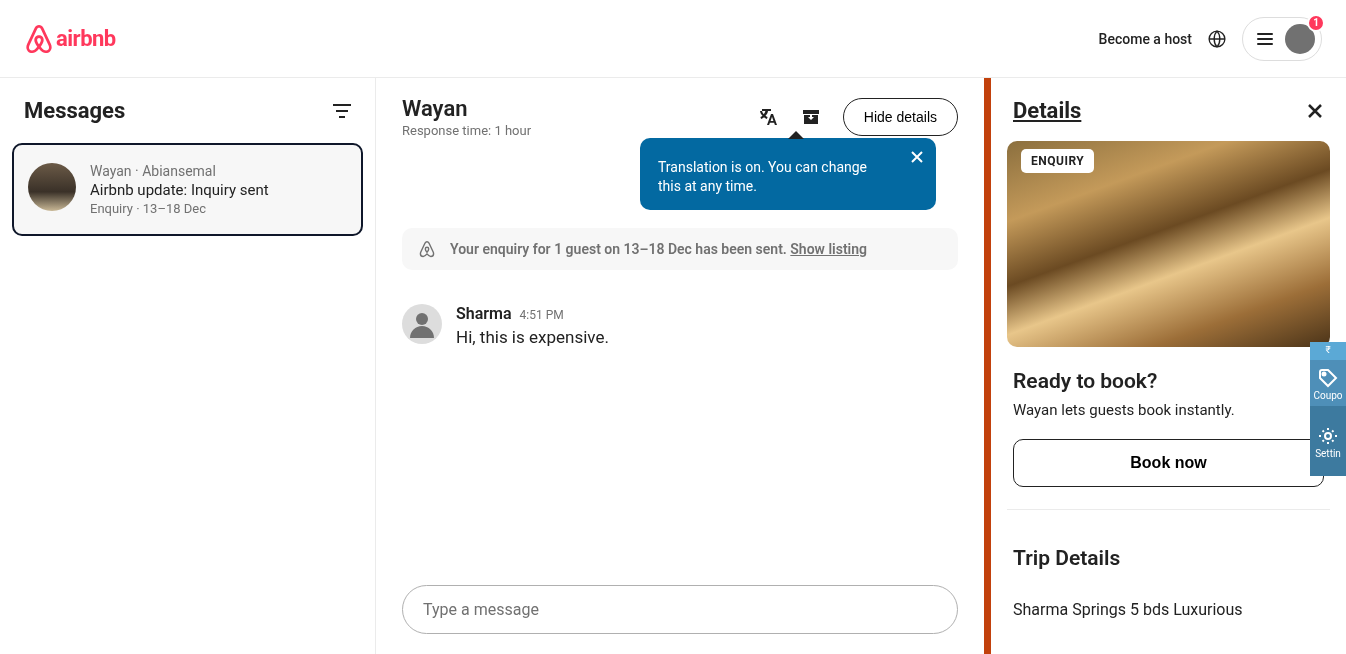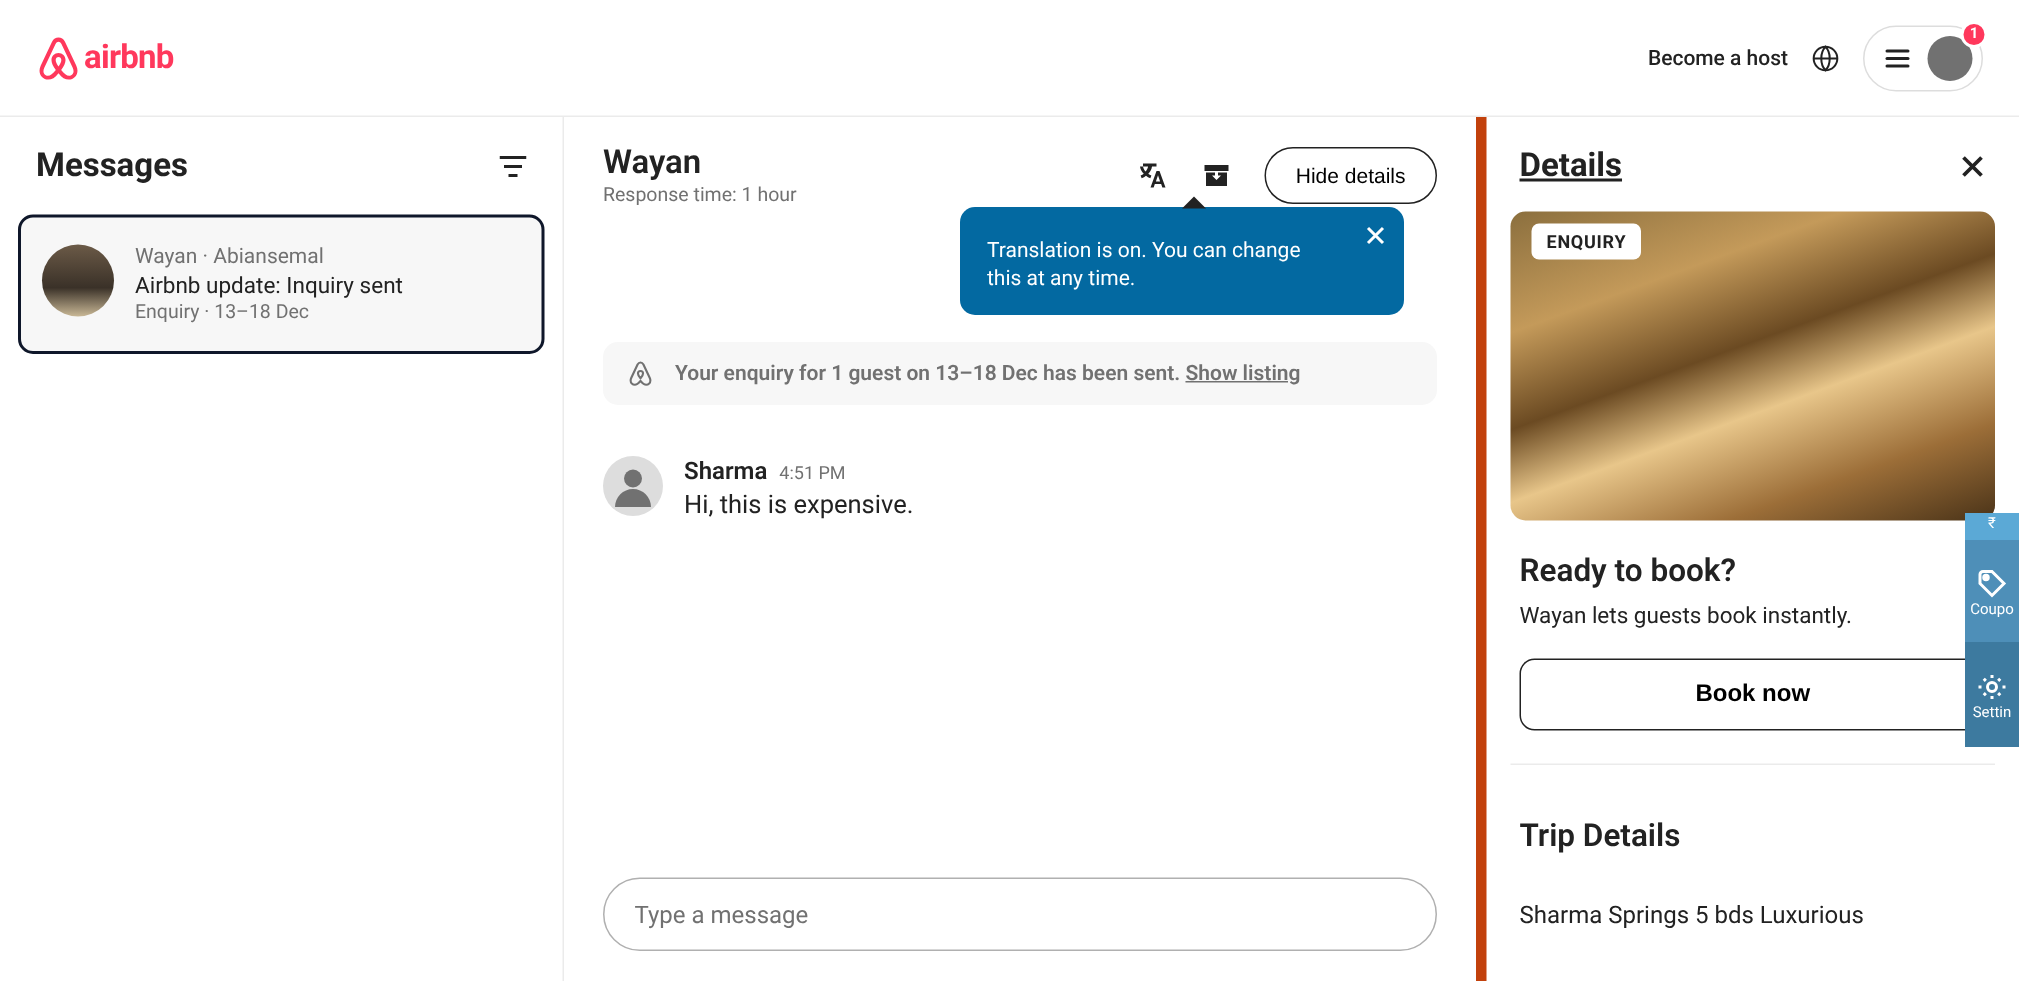--- a/index.html
+++ b/index.html
@@ -72,21 +72,21 @@
 .ready-text { font-size: 15px; color: #222; margin-bottom: 20px; }
 .book-btn { width: 100%; border: 1px solid #222; background: #fff; border-radius: 10px; padding: 14px 0; font-size: 16px; font-weight: 600; cursor: pointer; }
 .trip-section { padding: 36px 6px 0 6px; }
 .trip-title { font-size: 21px; font-weight: 600; margin-bottom: 30px; }
 .trip-listing { font-size: 16px; }
 
 
 .side-tabs { position: fixed; right: 0; top: 342px; display: flex; flex-direction: column; z-index: 5; }
 .side-tab { width: 36px; color: #fff; font-size: 10px; text-align: center; padding: 6px 2px 4px 2px; display: flex; flex-direction: column; align-items: center; gap: 2px; }
 .side-tab.currency { background: #5ba9d6; height: 18px; padding: 2px 0; }
-.side-tab.coupon { background: #4e8fb8; height: 68px; justify-content: center; }
+.side-tab.coupon { background: #4e8fb8; height: 46px; justify-content: center; }
 .side-tab.settings { background: #3d7a9f; height: 70px; justify-content: center; }
 </style>
 </head>
 <body>
 
 <div class="header">
   <div class="logo">
     <svg width="30" height="32" viewBox="0 0 32 32" fill="#ff385c">
         <path d="M16 1c2 0 3.5 1 4.6 3l8 17c.6 1.3.9 2.5.9 3.7 0 3.4-2.7 6.3-6.2 6.3-2.6 0-4.8-1.4-7.3-4.6-2.5 3.2-4.7 4.6-7.3 4.6C5.2 31 2.5 28.1 2.5 24.7c0-1.2.3-2.4.9-3.7l8-17C12.5 2 14 1 16 1zm0 3c-.8 0-1.5.5-2.1 1.6l-8 17c-.4.9-.6 1.7-.6 2.4 0 1.8 1.4 3.3 3.2 3.3 1.7 0 3.4-1.3 5.6-4.1-2-2.8-3.1-5.2-3.1-7.2 0-2.8 2.2-5 5-5s5 2.2 5 5c0 2-1.1 4.4-3.1 7.2 2.2 2.8 3.9 4.1 5.6 4.1 1.8 0 3.2-1.5 3.2-3.3 0-.7-.2-1.5-.6-2.4l-8-17C17.5 4.5 16.8 4 16 4zm0 11c-1.1 0-2 .9-2 2 0 1.2.8 2.9 2 4.7 1.2-1.8 2-3.5 2-4.7 0-1.1-.9-2-2-2z"></path>
       </svg>

